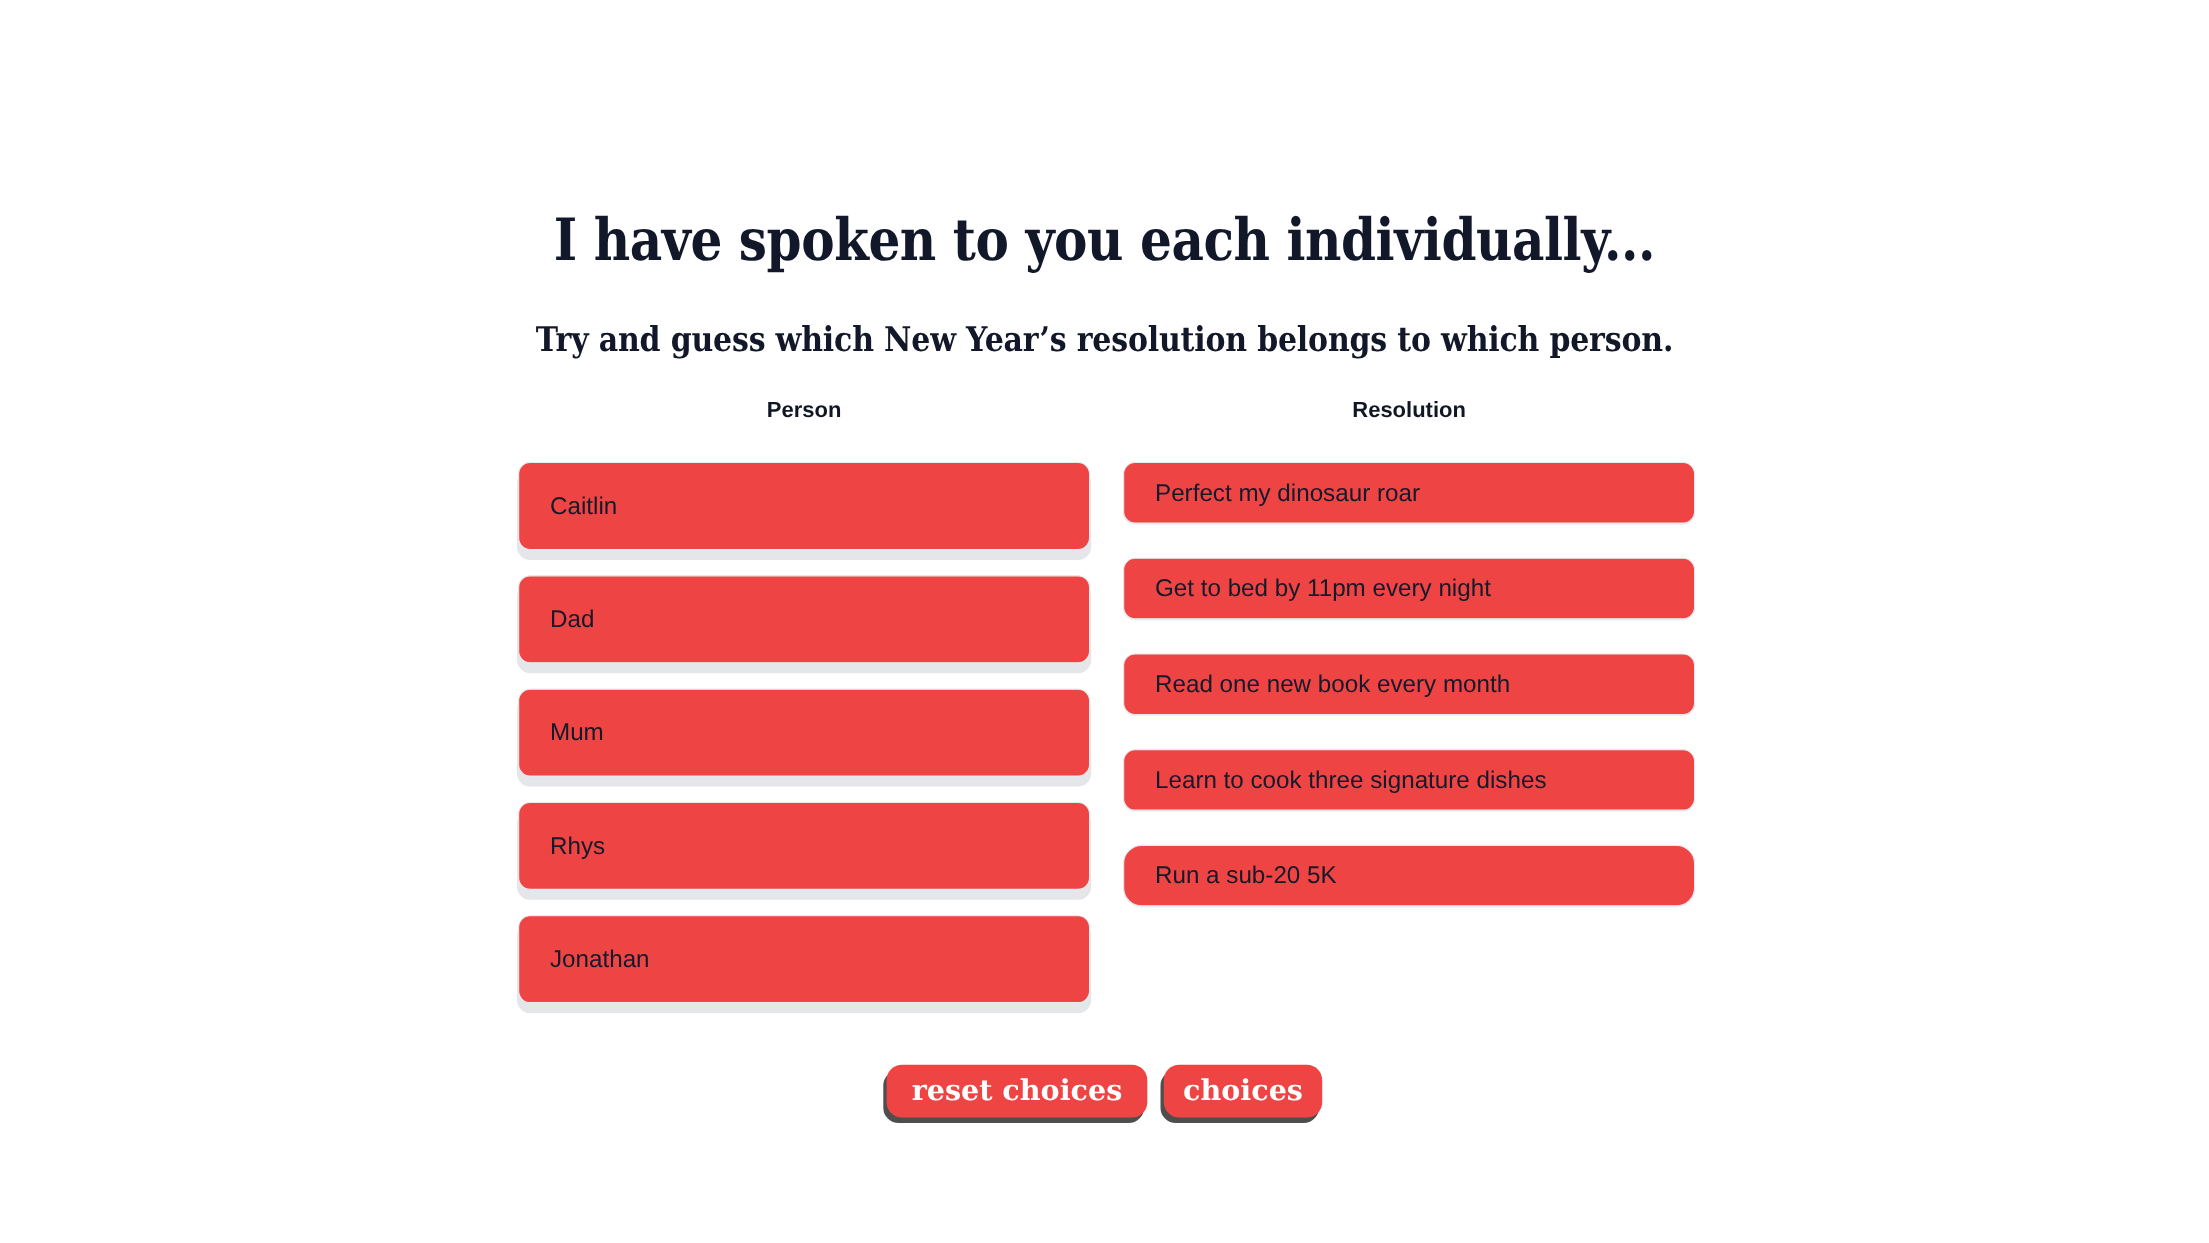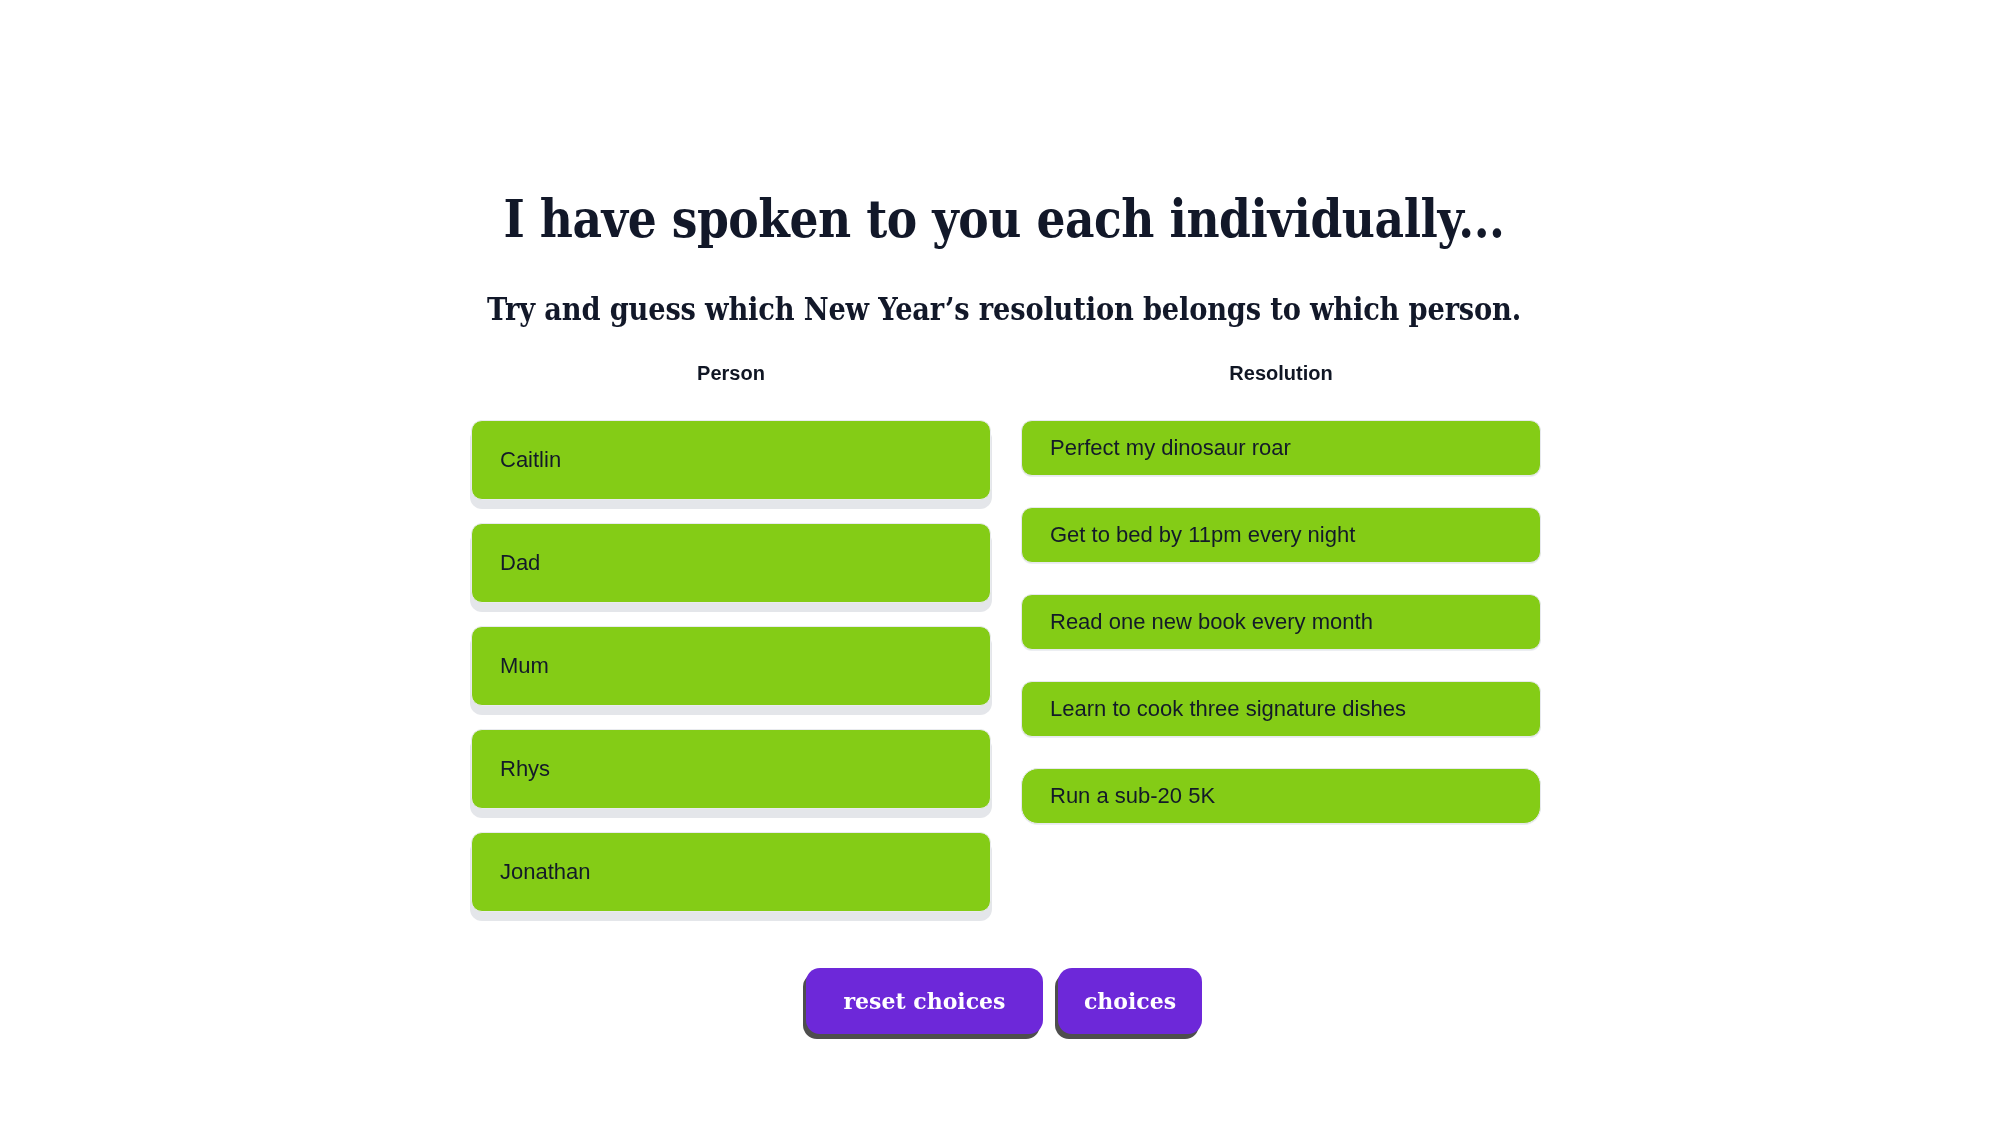--- a/index.html
+++ b/index.html
@@ -84,21 +84,21 @@
     width: 520px;
   }
   .column.resolution-column {
     left: 1021px;
     width: 520px;
   }
 
   
   .card {
     box-sizing: border-box;
-    background: #84cc16;
+    background: #ef4444;
     border-radius: 11px;
     display: flex;
     align-items: center;
     font-family: "Liberation Sans", sans-serif;
     font-size: 22px;
     color: #131a29;
     padding-left: 28px;
     cursor: pointer;
     user-select: none;
   }
@@ -132,28 +132,28 @@
     top: 948px;
     left: 0;
     width: 2008px;
     display: flex;
     justify-content: center;
     gap: 15px;
   }
 
   .btn {
     box-sizing: border-box;
-    background: #6d28d9;
+    background: #ef4444;
     color: #ffffff;
     border: none;
     border-radius: 14px;
     font-family: "DejaVu Serif", "Liberation Serif", serif;
     font-weight: bold;
-    font-size: 22px;
-    height: 66px;
+    font-size: 26px;
+    height: 48px;
     display: flex;
     align-items: center;
     justify-content: center;
     box-shadow: -3px 5px 0 0 #4e4e4e;
     cursor: pointer;
     white-space: nowrap;
   }
   .btn.reset-btn { width: 237px; }
   .btn.finish-btn { width: 144px; }
 </style>

